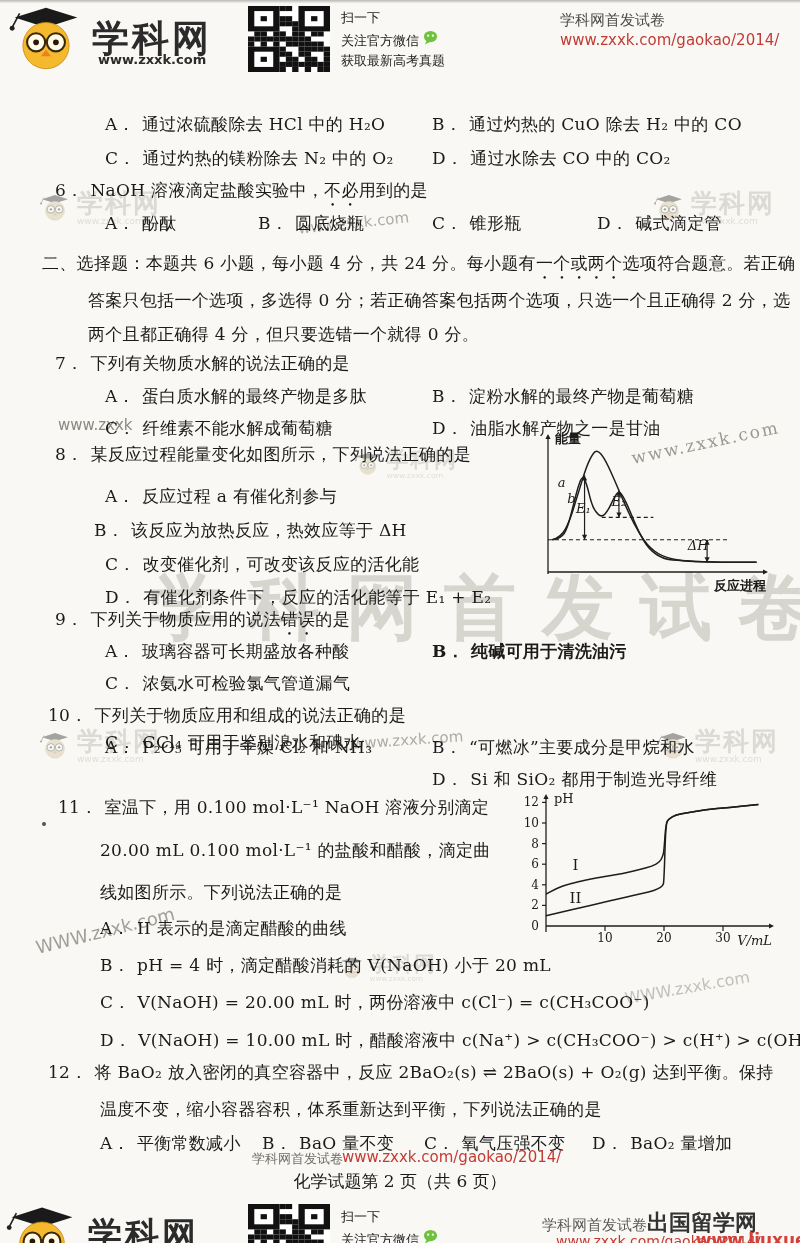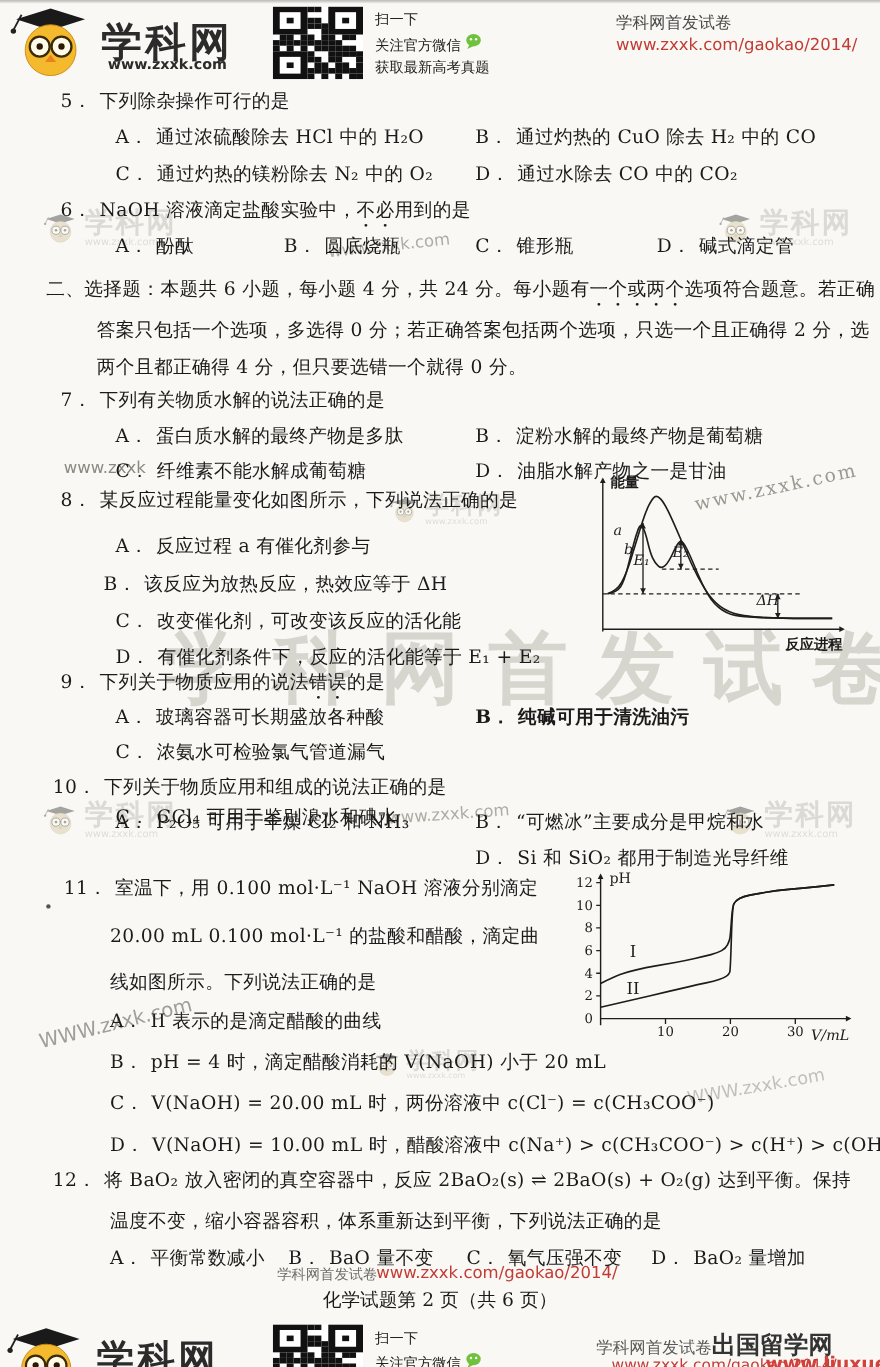--- a/index.html
+++ b/index.html
@@ -146,21 +146,20 @@
   <ellipse cx="8" cy="7" rx="7" ry="6" fill="#6fc23d"></ellipse>
   <polygon points="4,11 2,15.5 9,12" fill="#6fc23d"></polygon>
   <circle cx="5.5" cy="6" r="1.2" fill="#fff"></circle>
   <circle cx="10.5" cy="6" r="1.2" fill="#fff"></circle>
 </svg></span>
   </div>
   <div class="t cap" style="left:341px;top:52px;">获取最新高考真题</div>
   <div class="t issue-title" style="left:560px;top:11px;">学科网首发试卷</div>
   <div class="t issue-url" style="left:560px;top:31px;">www.zxxk.com/gaokao/2014/</div>
 
-  <div class="t q" style="left:55px;top:80px;"><span class="ol">5．</span><span>下列除杂操作可行的是</span></div>
   <div class="t q" style="left:105px;top:113px;"><span class="ol">A．</span><span>通过浓硫酸除去 HCl 中的 H₂O</span></div>
   <div class="t q" style="left:432px;top:113px;"><span class="ol">B．</span><span>通过灼热的 CuO 除去 H₂ 中的 CO</span></div>
   <div class="t q" style="left:105px;top:147px;"><span class="ol">C．</span><span>通过灼热的镁粉除去 N₂ 中的 O₂</span></div>
   <div class="t q" style="left:432px;top:147px;"><span class="ol">D．</span><span>通过水除去 CO 中的 CO₂</span></div>
 
   <div class="t q" style="left:55px;top:179px;"><span class="ol">6．</span><span>NaOH 溶液滴定盐酸实验中，</span><span class="emph">不必</span><span>用到的是</span></div>
   <div class="t q" style="left:105px;top:212px;"><span class="ol">A．</span><span>酚酞</span></div>
   <div class="t q" style="left:258px;top:212px;"><span class="ol">B．</span><span>圆底烧瓶</span></div>
   <div class="t q" style="left:432px;top:212px;"><span class="ol">C．</span><span>锥形瓶</span></div>
   <div class="t q" style="left:597px;top:212px;"><span class="ol">D．</span><span>碱式滴定管</span></div>

